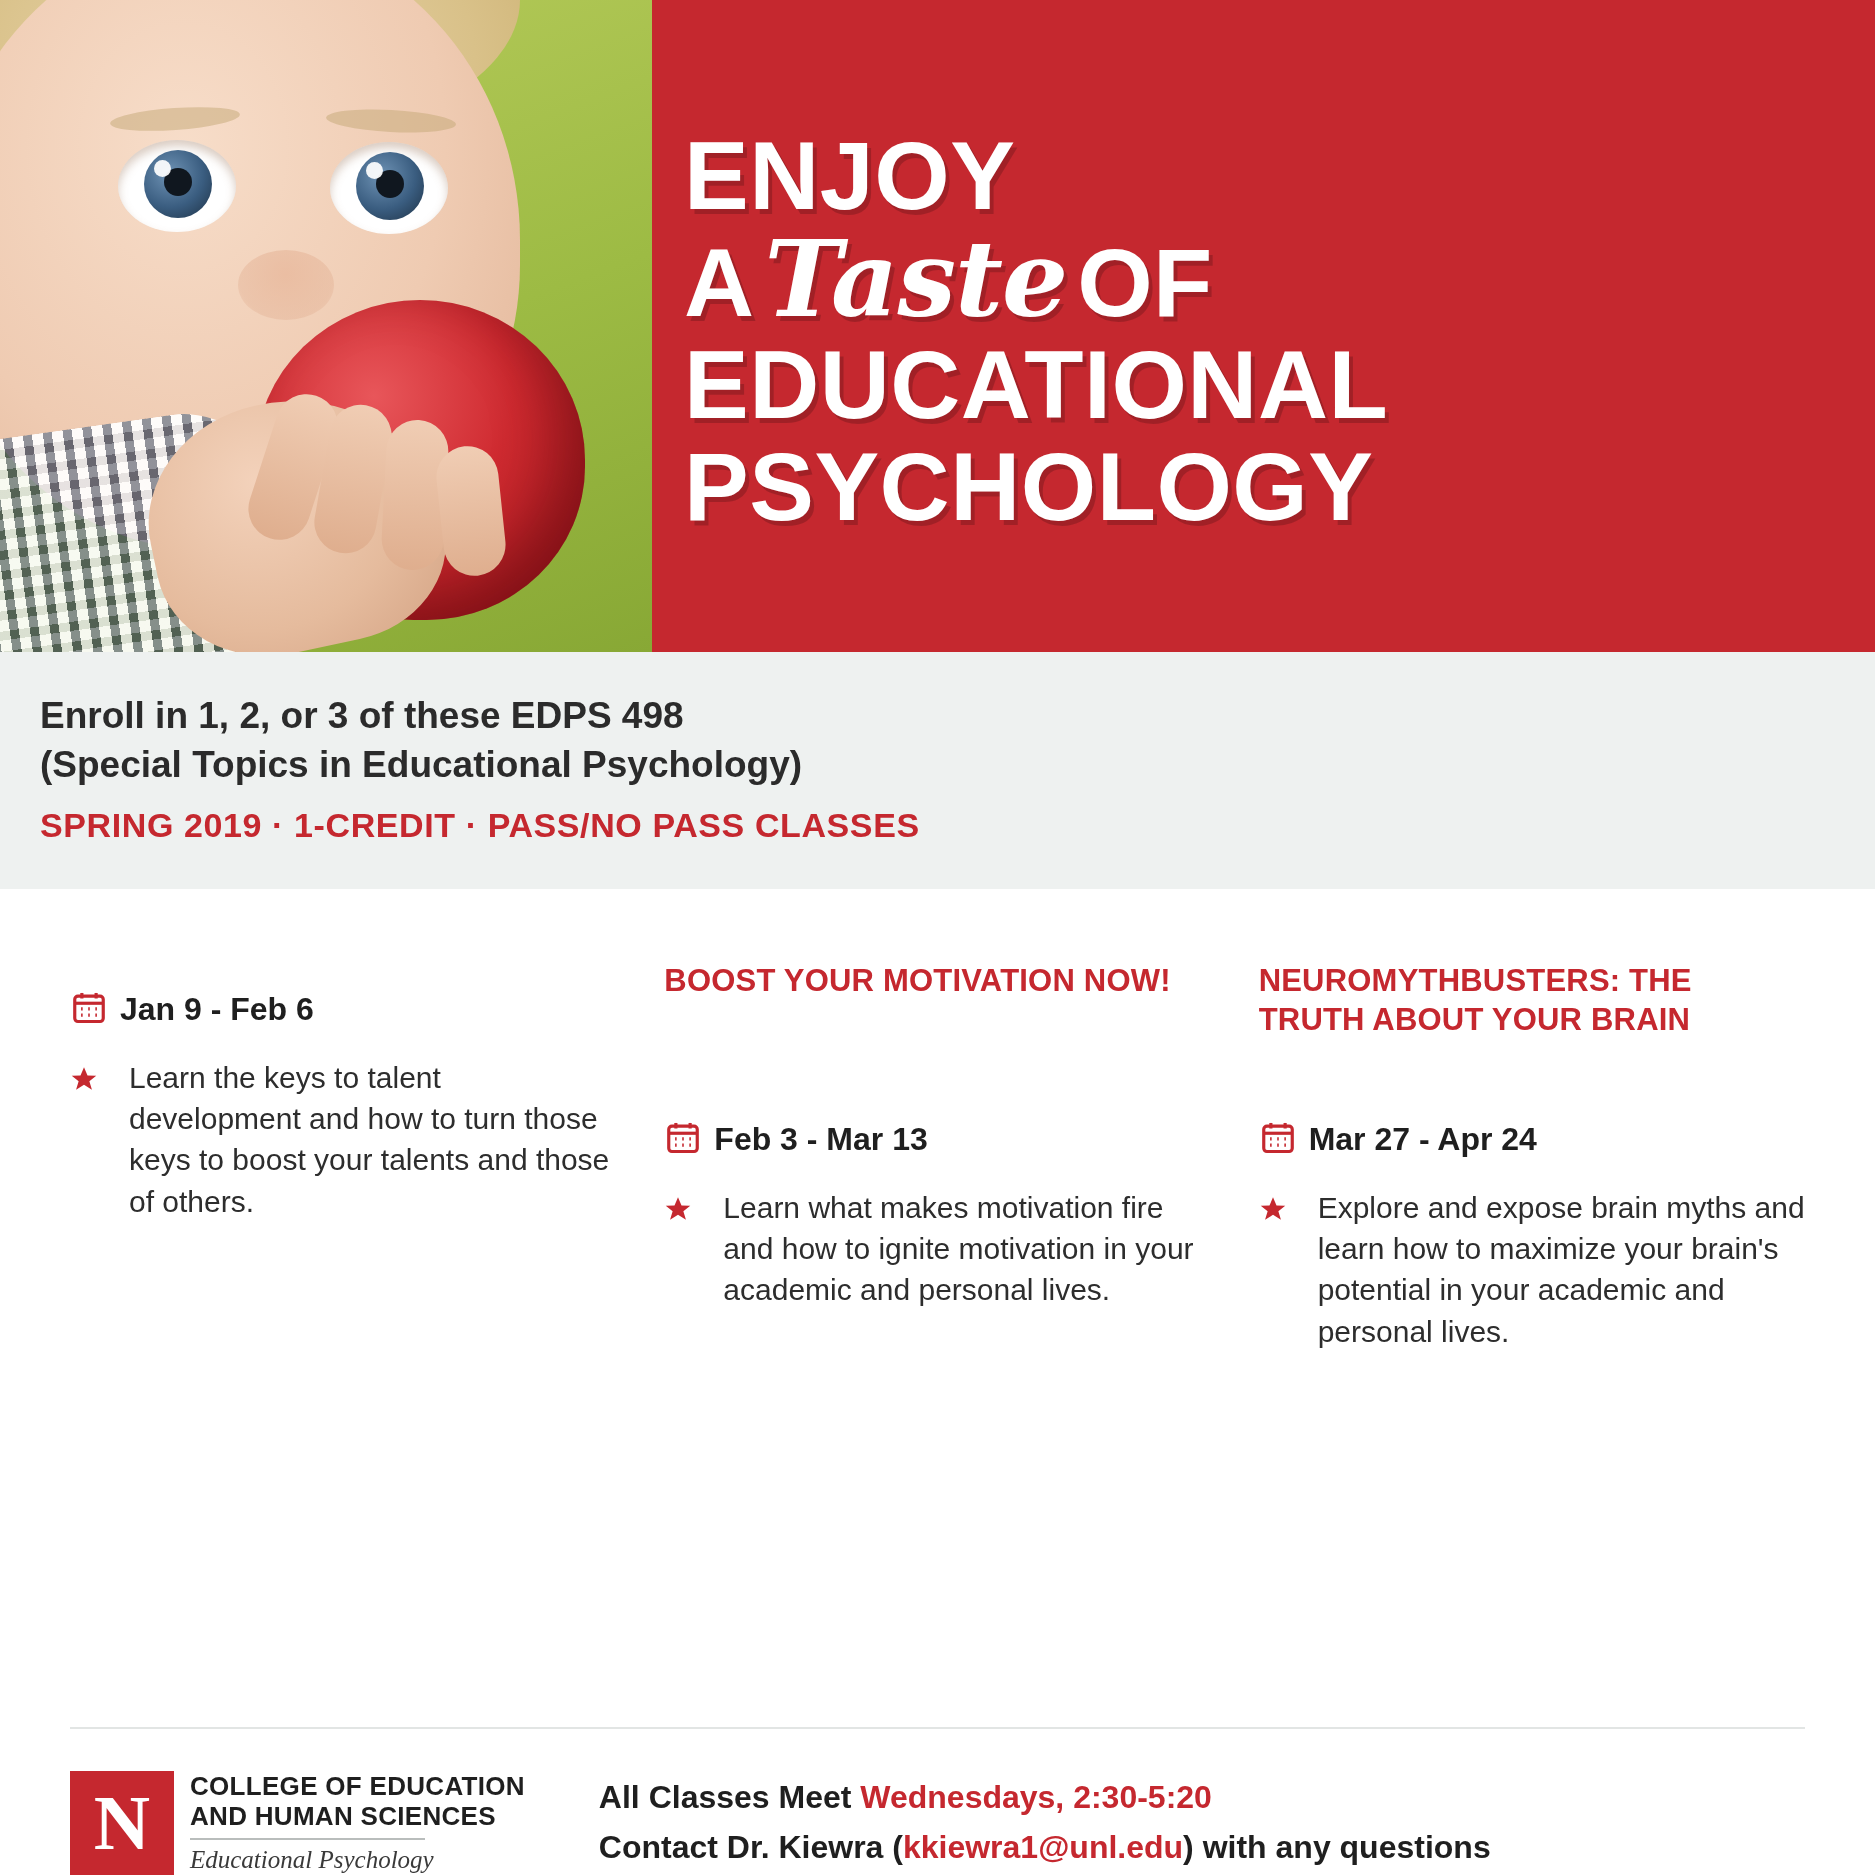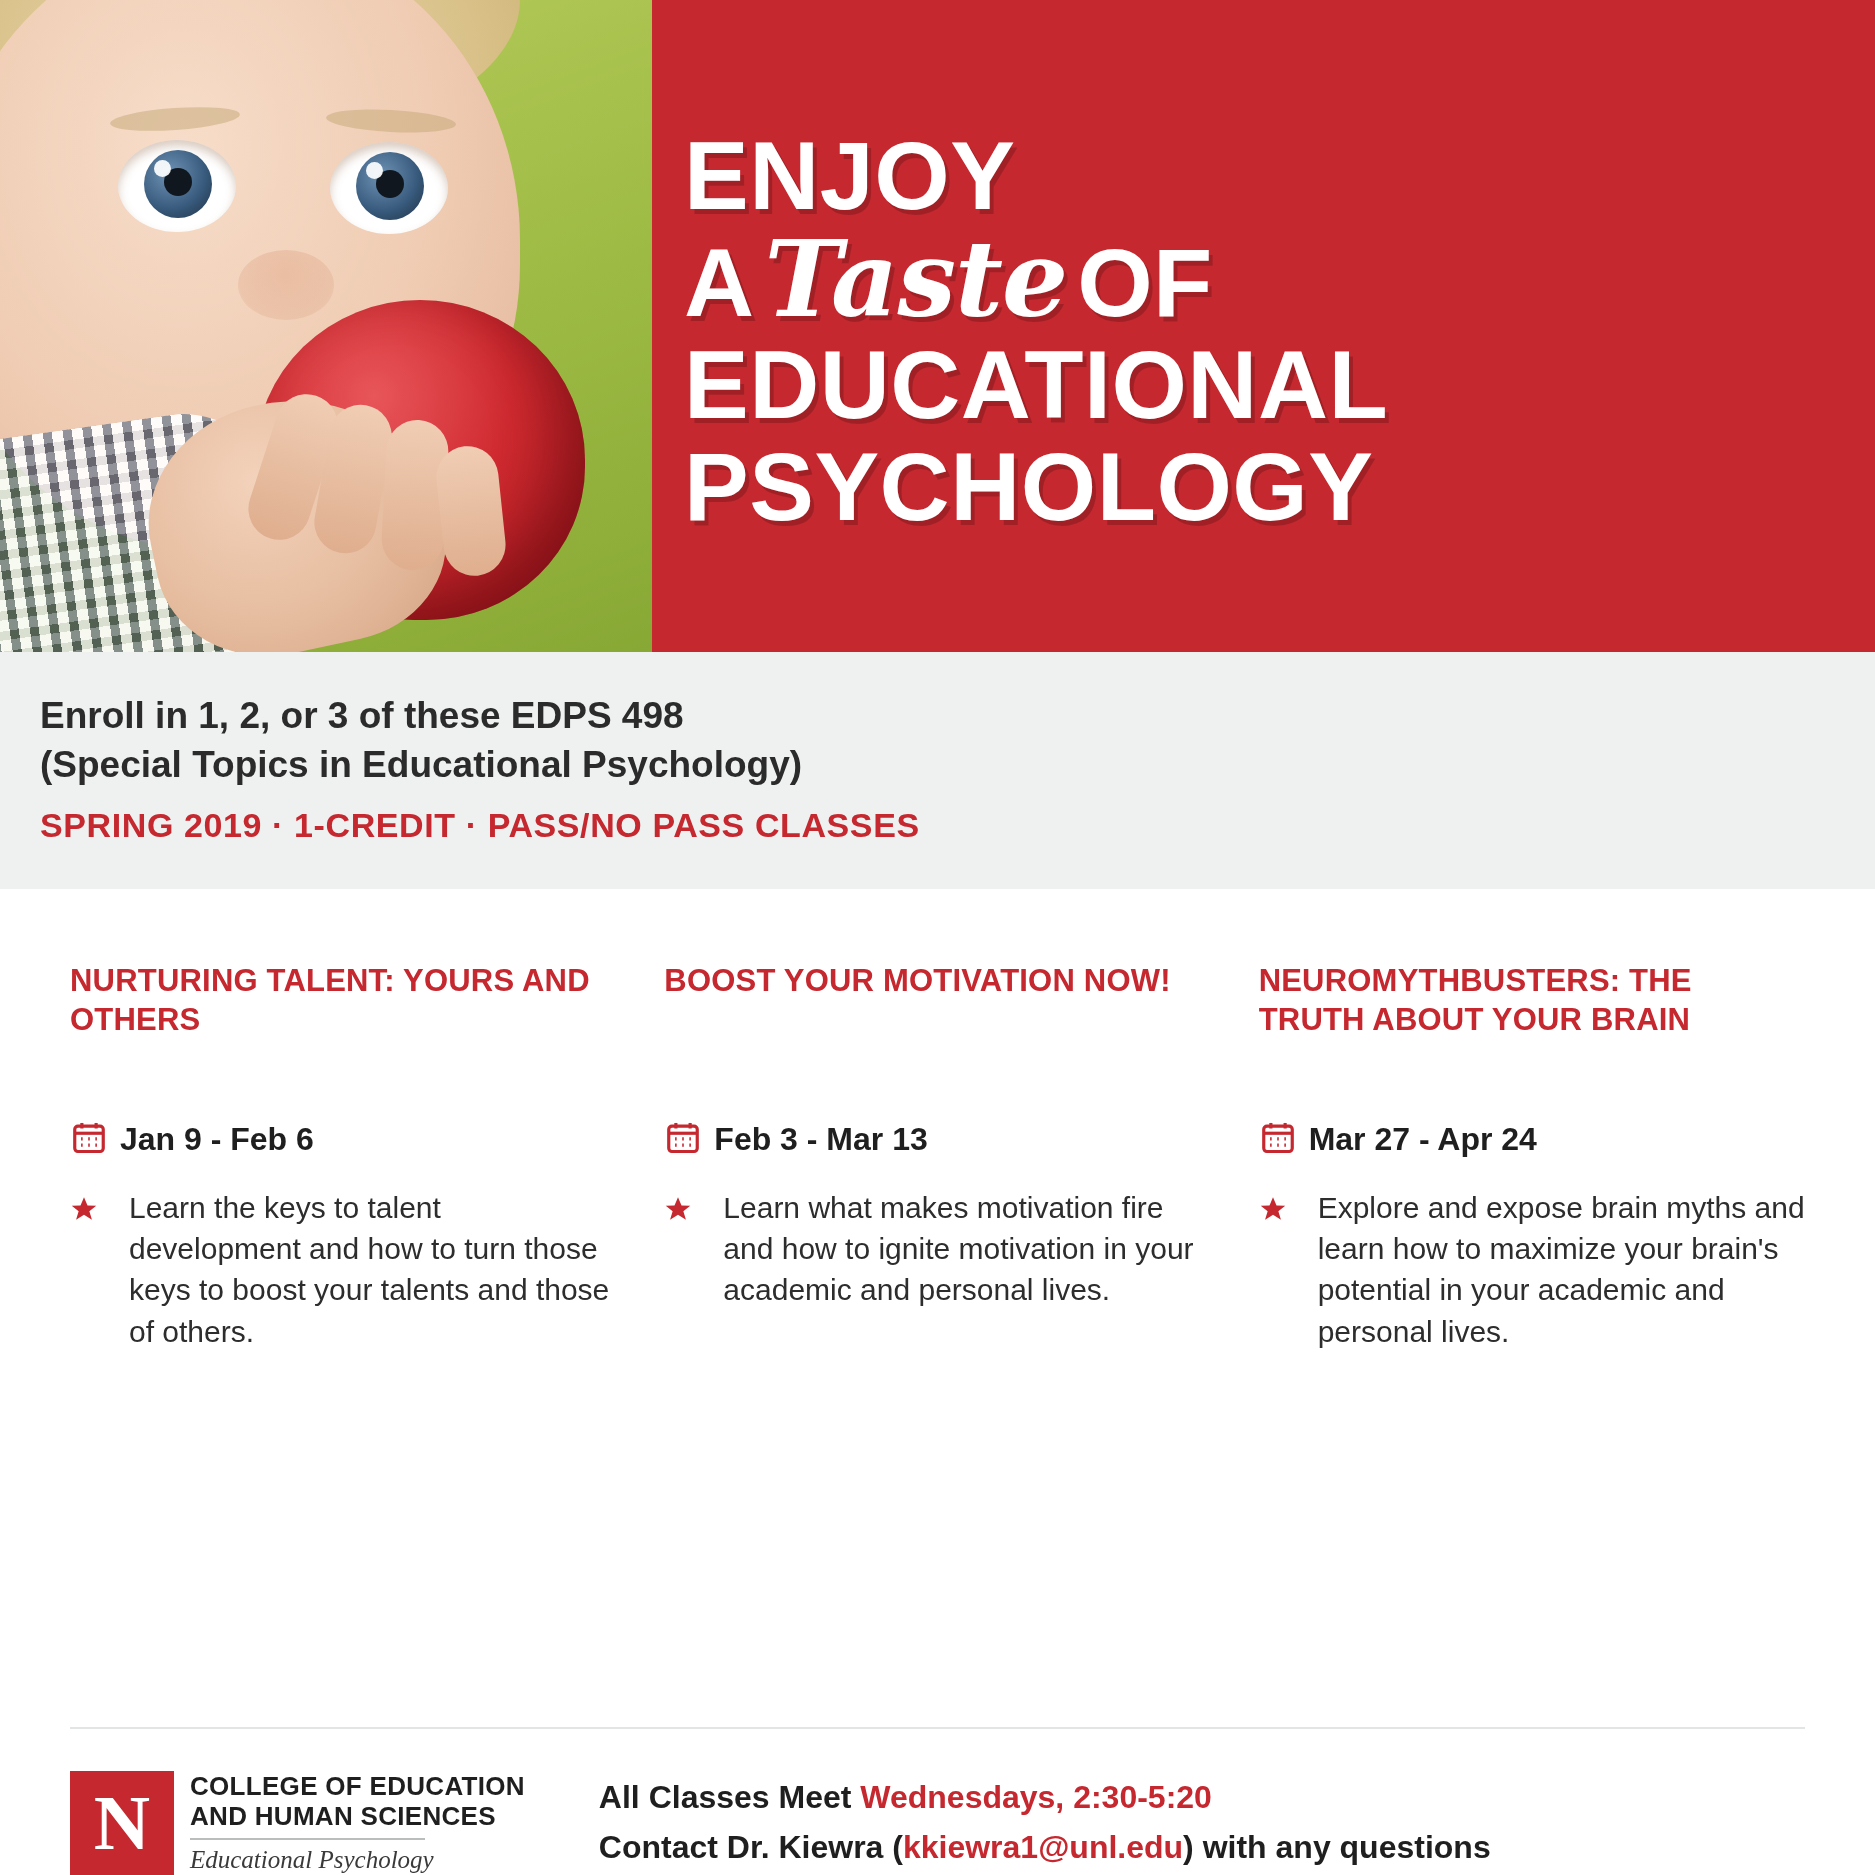--- a/index.html
+++ b/index.html
@@ -351,21 +351,20 @@
 
   <div class="band">
     <div class="band-line1">Enroll in 1, 2, or 3 of these EDPS 498</div>
     <div class="band-line2">(Special Topics in Educational Psychology)</div>
     <div class="band-line3">SPRING 2019 · 1-CREDIT · PASS/NO PASS CLASSES</div>
   </div>
 
   <div class="columns">
 
     <div class="col">
-      <div class="col-title">NURTURING TALENT: YOURS AND OTHERS</div>
       <div class="date-row">
         <span class="cal-icon">
           <svg width="38" height="38" viewBox="0 0 24 24" fill="none" stroke="#c5282f" stroke-width="2">
             <rect x="3" y="4.5" width="18" height="16" rx="2"></rect>
             <line x1="3" y1="9" x2="21" y2="9"></line>
             <line x1="7.5" y1="2.5" x2="7.5" y2="6"></line>
             <line x1="16.5" y1="2.5" x2="16.5" y2="6"></line>
             <line x1="7" y1="12.5" x2="8" y2="12.5"></line>
             <line x1="11.5" y1="12.5" x2="12.5" y2="12.5"></line>
             <line x1="16" y1="12.5" x2="17" y2="12.5"></line>

